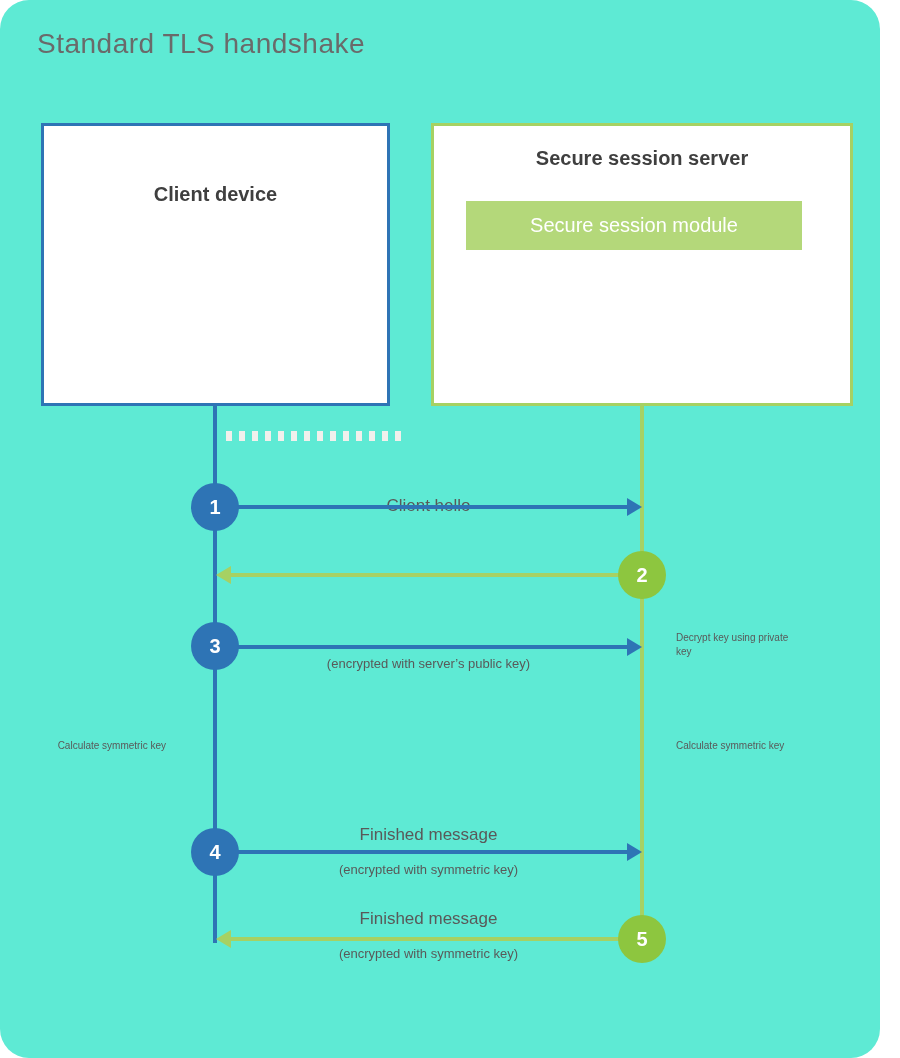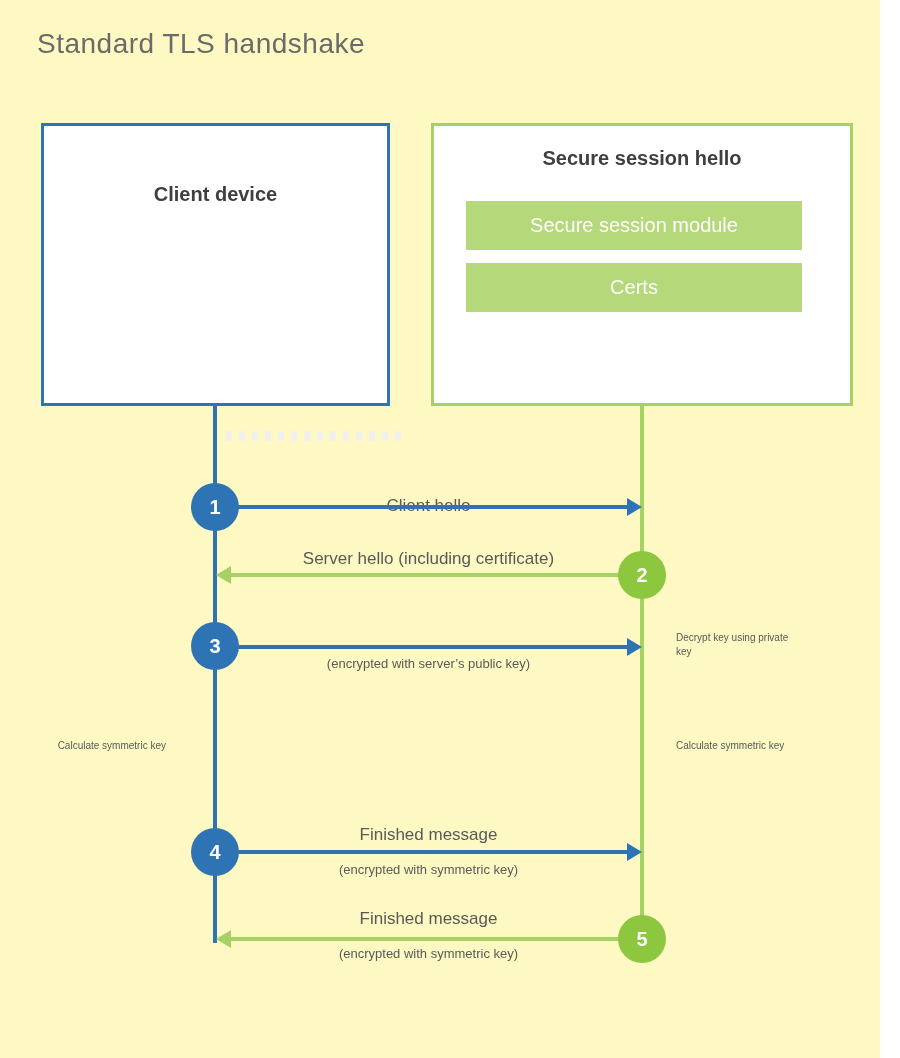--- a/index.html
+++ b/index.html
@@ -5,22 +5,23 @@
   html, body {
     margin: 0;
     padding: 0;
     background: #ffffff;
     font-family: "Liberation Sans", "DejaVu Sans", sans-serif;
   }
   .canvas {
     position: relative;
     width: 880px;
     height: 1058px;
-    background: #fef9c3;
+    background: #5eead4;
     overflow: hidden;
+    border-radius: 29px;
   }
   .title {
     position: absolute;
     left: 37px;
     top: 28px;
     margin: 0;
     font-size: 28px;
     font-weight: 400;
     letter-spacing: 0.5px;
     color: #6a6a6a;
@@ -180,34 +181,32 @@
 <body>
 
 <div class="canvas">
 
   <h1 class="title">Standard TLS handshake</h1>
 
   <div class="box client-box"></div>
   <div class="box-title client-box-title">Client device</div>
 
   <div class="box server-box"></div>
-  <div class="box-title server-box-title">Secure session hello</div>
+  <div class="box-title server-box-title">Secure session server</div>
   <div class="module-bar bar-1">Secure session module</div>
-  <div class="module-bar bar-2">Certs</div>
 
   <div class="ghost-dashes"></div>
   <div class="vline vline-blue"></div>
   <div class="vline vline-green"></div>
 
   <div class="step-label" style="top:496px">Client hello</div>
   <div class="arrow-line blue" style="left:215px; top:505px; width:413px"></div>
   <div class="arrow-head head-right" style="left:627px; top:498px"></div>
   <div class="circle blue" style="top:483px">1</div>
 
-  <div class="step-label" style="top:549px">Server hello (including certificate)</div>
   <div class="arrow-line green" style="left:231px; top:573px; width:411px"></div>
   <div class="arrow-head head-left" style="left:216px; top:566px"></div>
   <div class="circle green" style="top:551px">2</div>
 
   <div class="arrow-line blue" style="left:215px; top:645px; width:413px"></div>
   <div class="arrow-head head-right" style="left:627px; top:638px"></div>
   <div class="step-sublabel" style="top:656px">(encrypted with server’s public key)</div>
   <div class="circle blue" style="top:622px">3</div>
   <div class="side-note note-decrypt">Decrypt key using private key</div>
 

